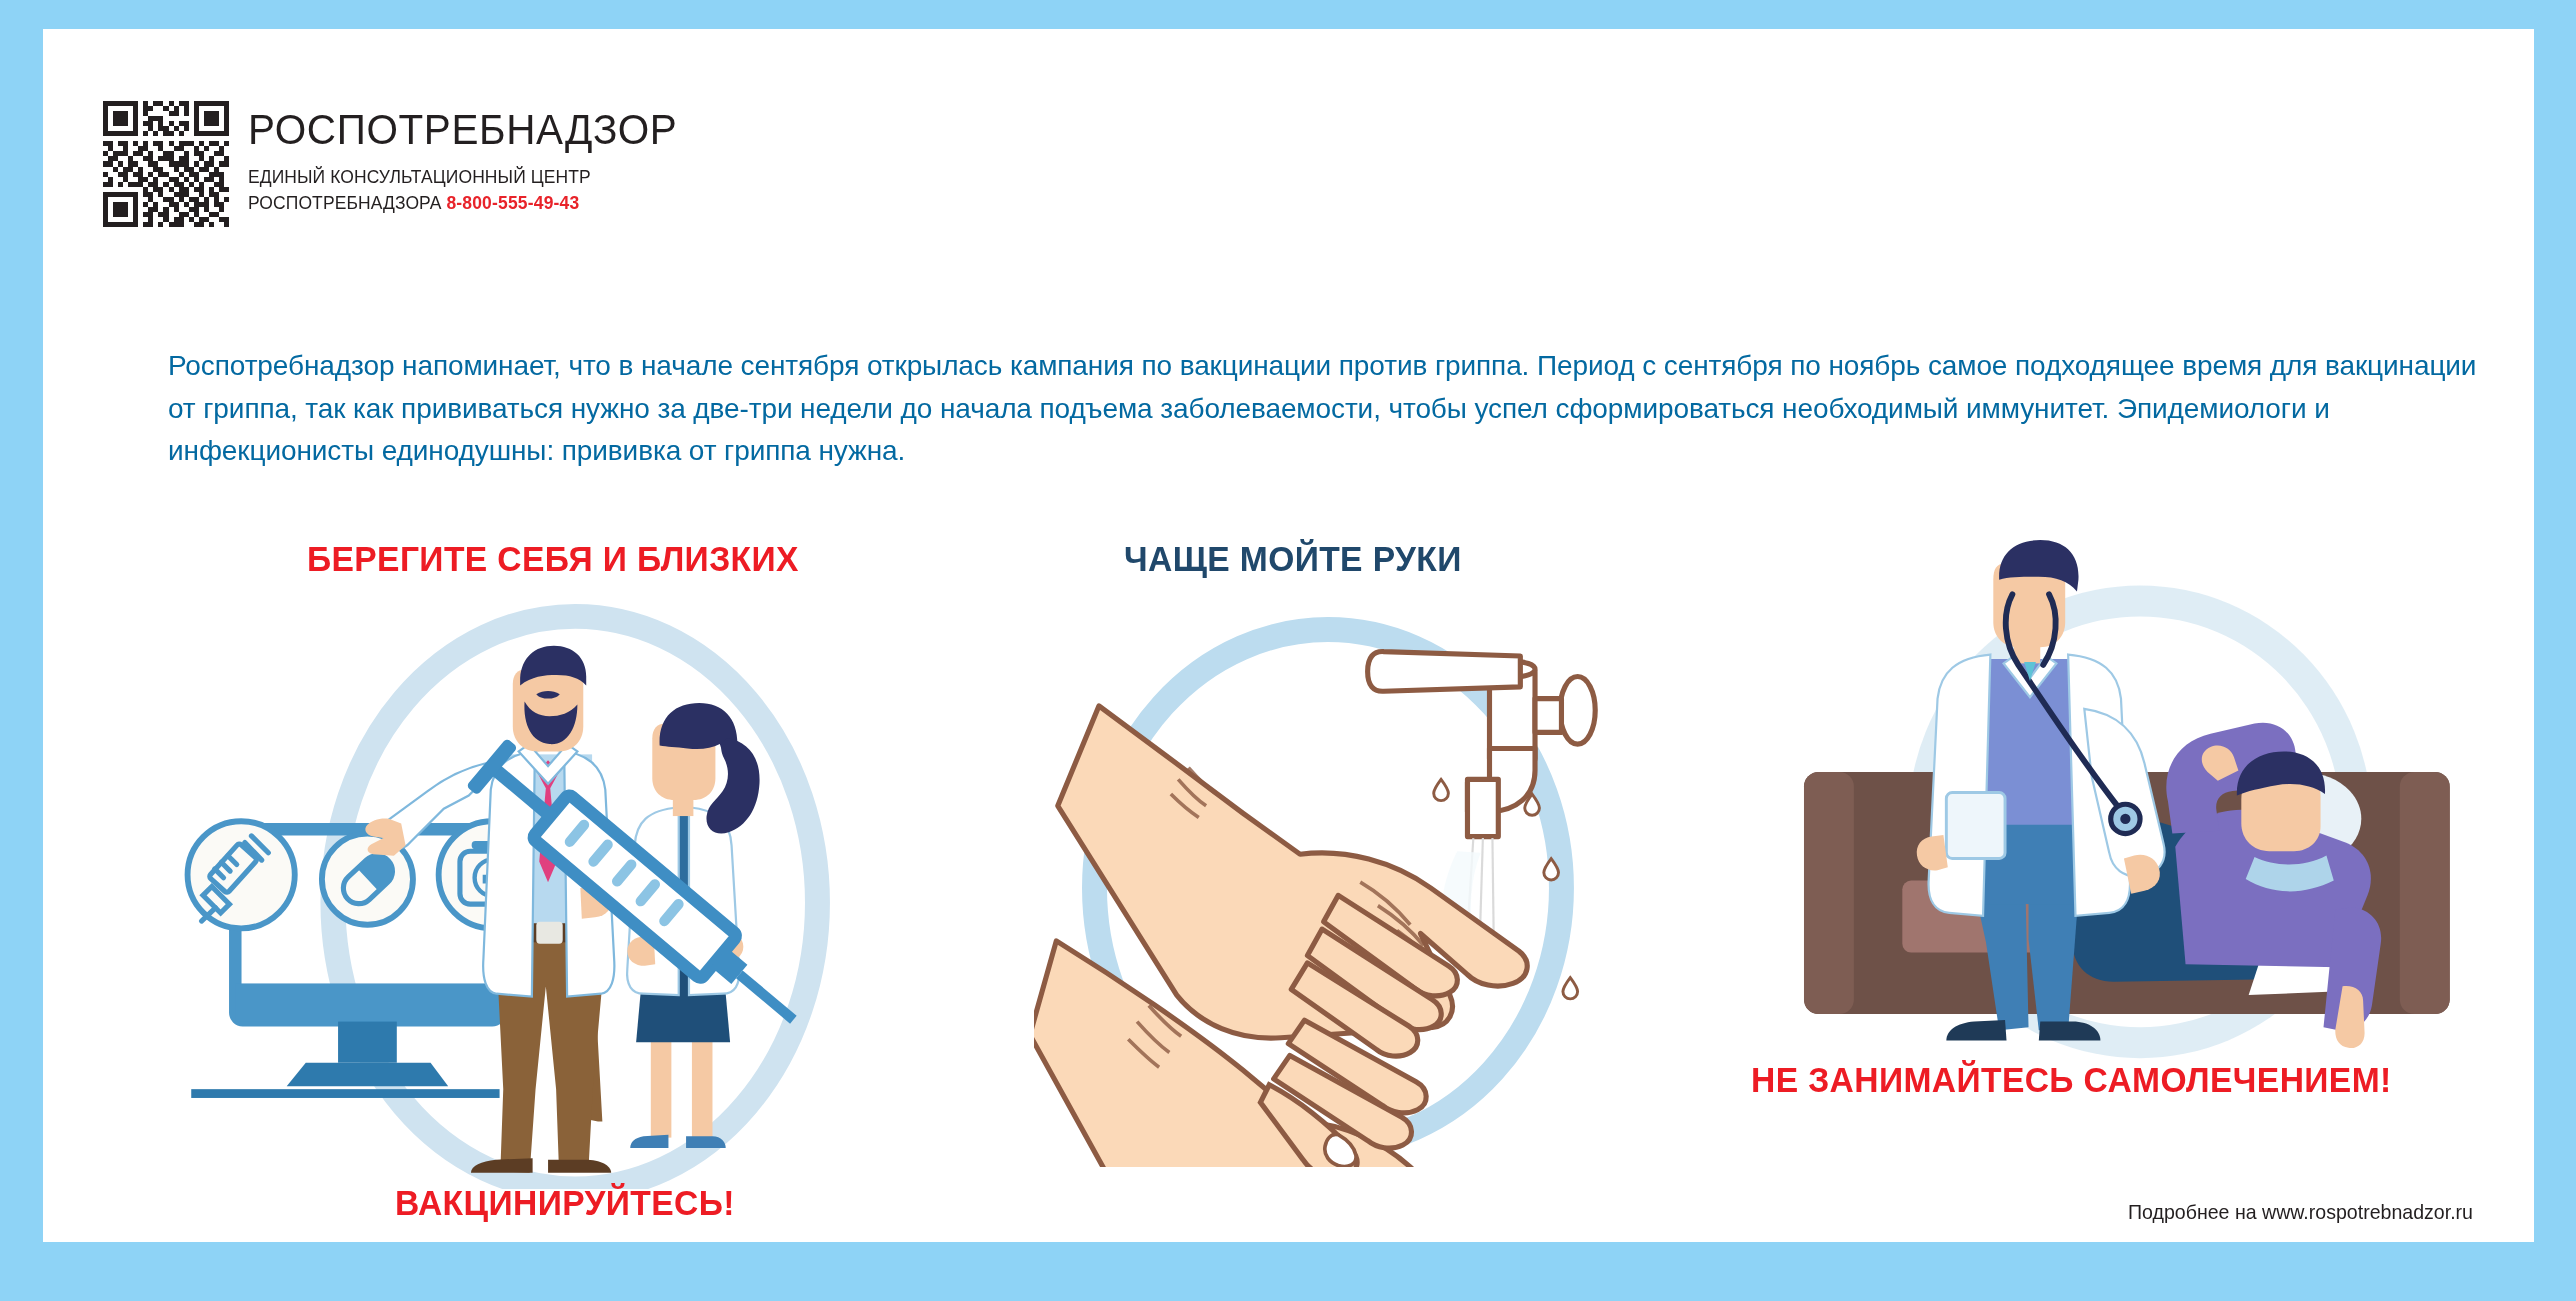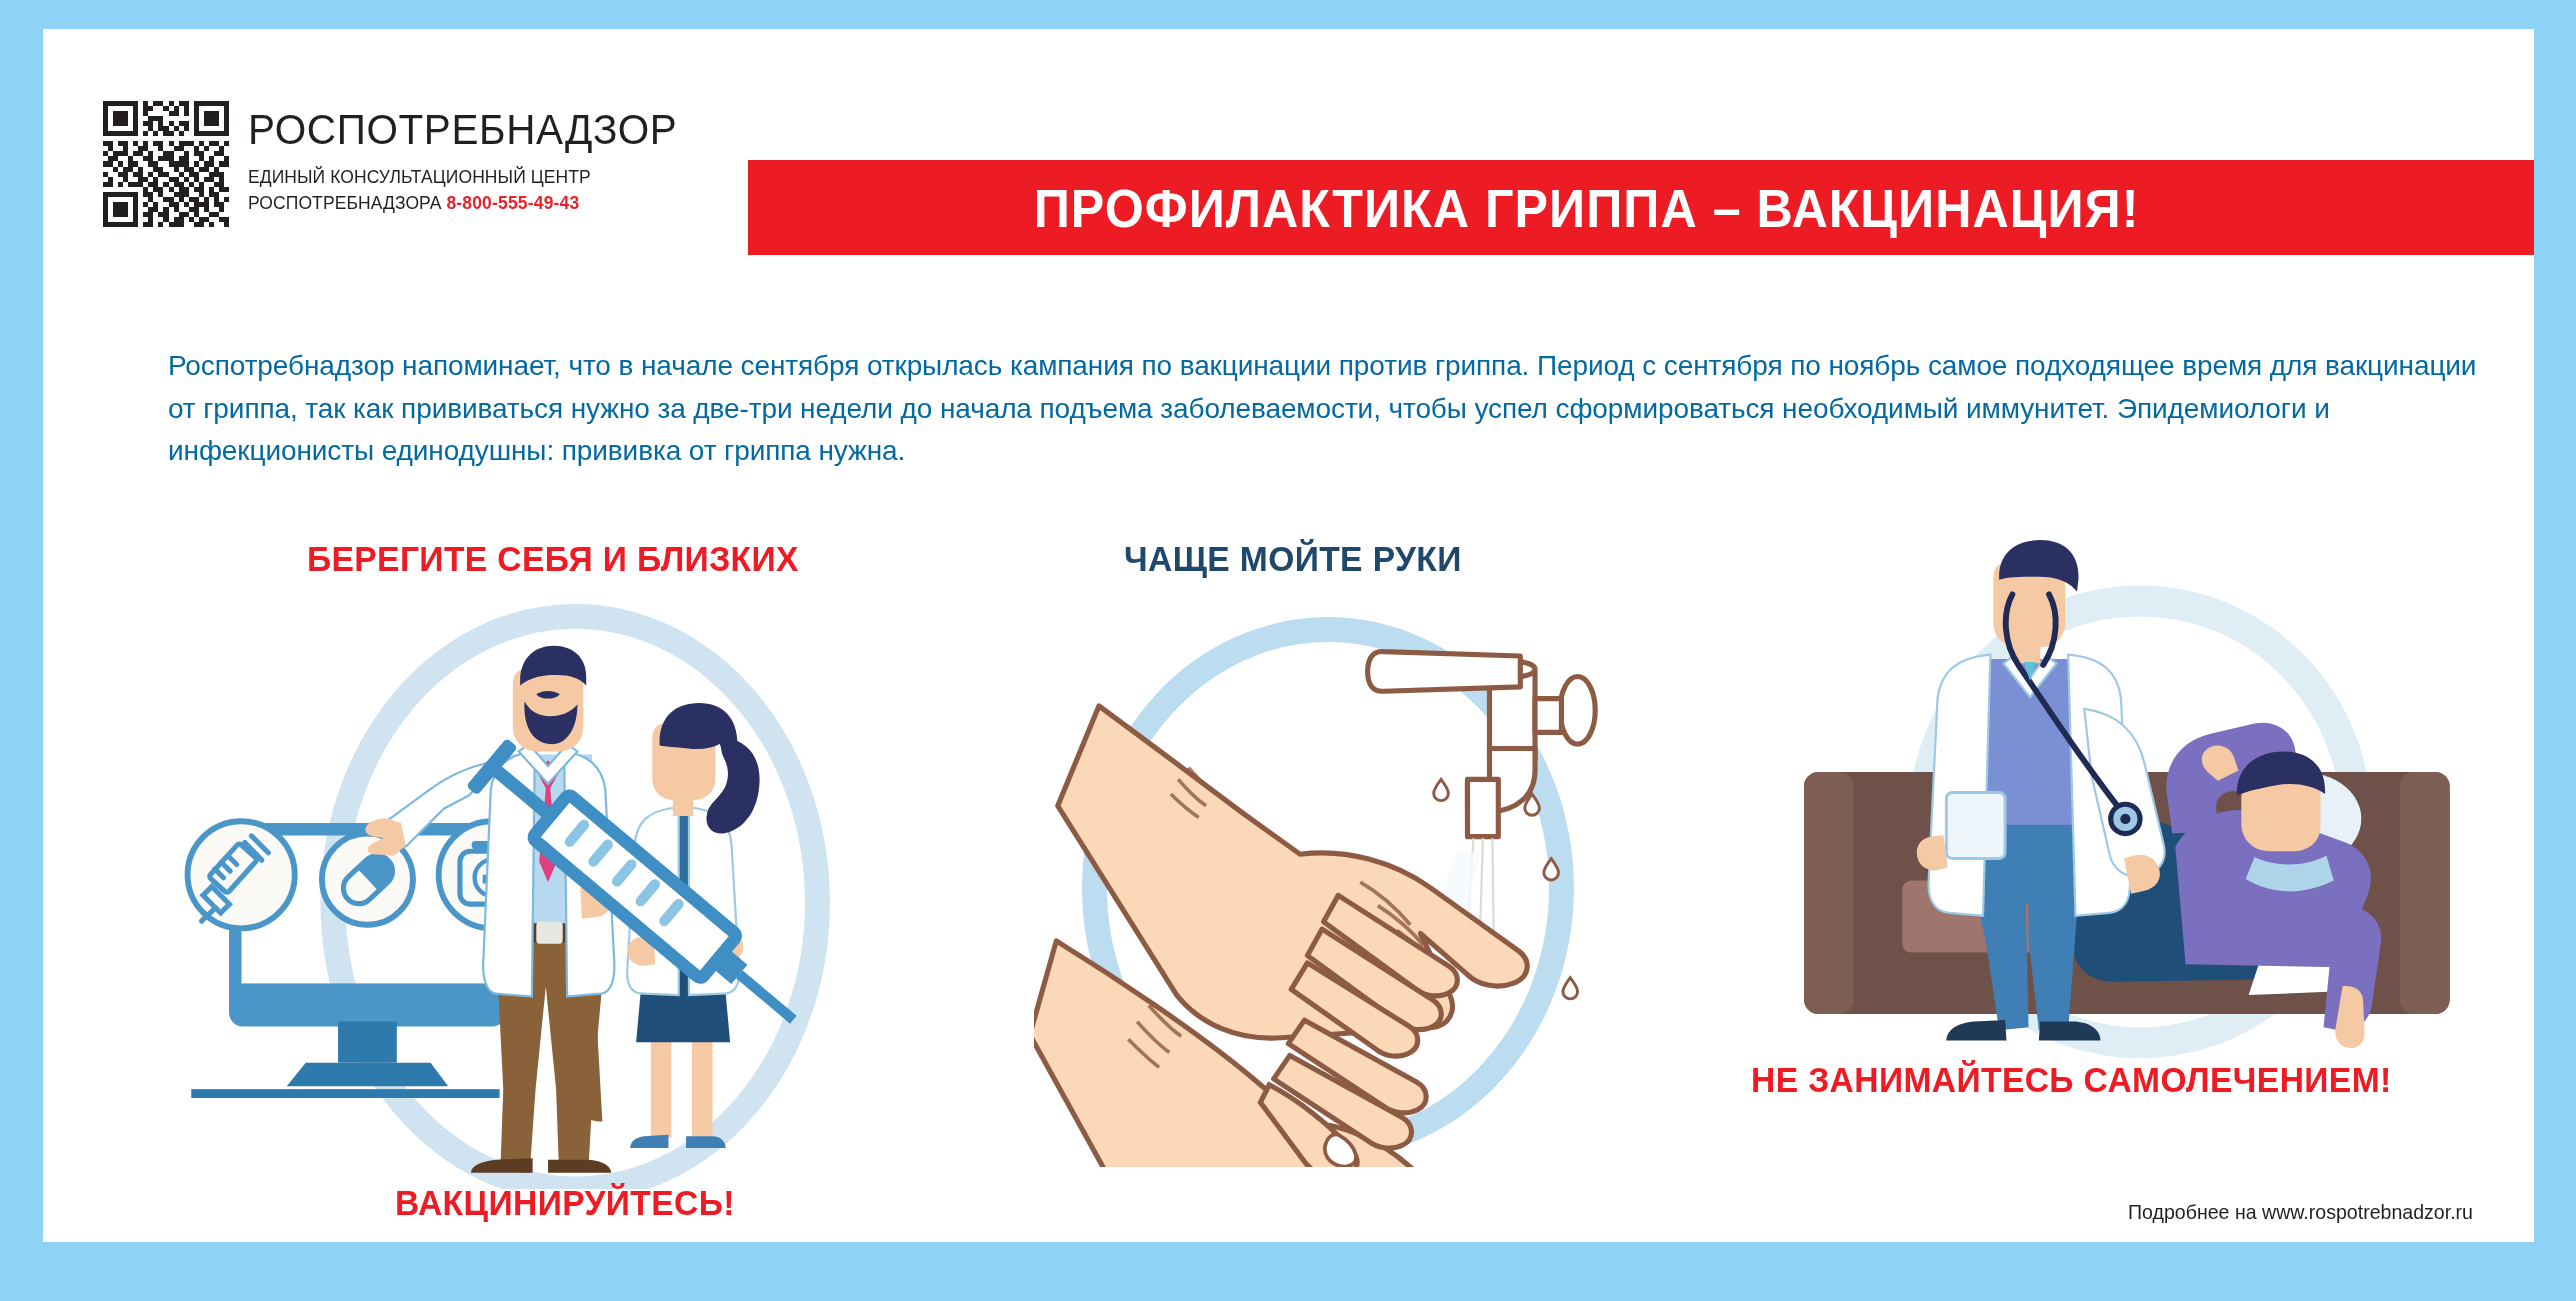--- a/index.html
+++ b/index.html
@@ -329,23 +329,20 @@
         <div class="brand-sub">
           <div>ЕДИНЫЙ КОНСУЛЬТАЦИОННЫЙ ЦЕНТР</div>
           <div>
             <span>РОСПОТРЕБНАДЗОРА</span>
             <span class="phone">8-800-555-49-43</span>
           </div>
         </div>
       </div>
     </div>
 
-    <div class="title-banner">
-      <div class="title-text">ПРОФИЛАКТИКА ГРИППА – ВАКЦИНАЦИЯ!</div>
-    </div>
 
     <p class="intro">Роспотребнадзор напоминает, что в начале сентября открылась кампания по вакцинации против гриппа. Период с сентября по ноябрь самое подходящее время для вакцинации от гриппа, так как прививаться нужно за две-три недели до начала подъема заболеваемости, чтобы успел сформироваться необходимый иммунитет. Эпидемиологи и инфекционисты единодушны: прививка от гриппа нужна.</p>
 
     <div class="heading red h-left">БЕРЕГИТЕ СЕБЯ И БЛИЗКИХ</div>
 
     <div class="art" style="left:132px; top:558px;">
       <svg width="749" height="602" viewBox="0 0 1020 820">
 
         <ellipse cx="545" cy="430" rx="330" ry="390" fill="none" stroke="#cfe3f0" stroke-width="34"></ellipse>
 

